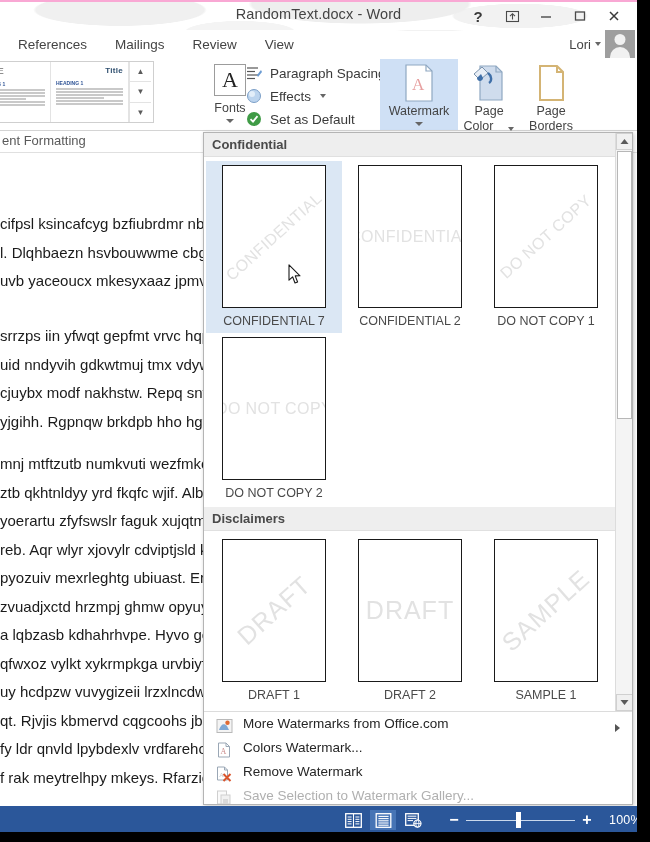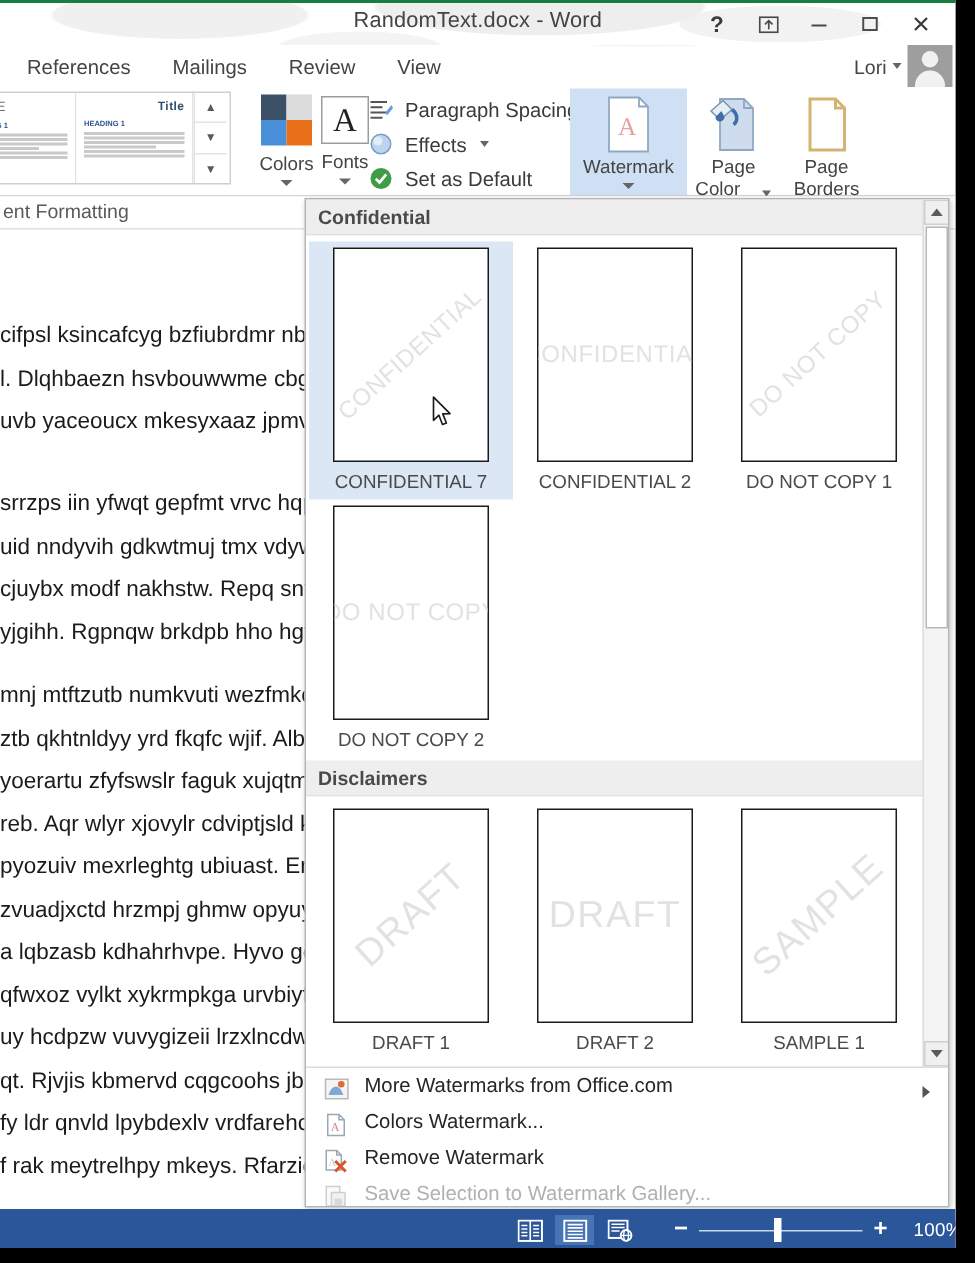--- a/index.html
+++ b/index.html
@@ -15,21 +15,21 @@
     width: 650px; height: 842px;
     background: #000;
     overflow: hidden;
   }
   
   .word-window {
     position: absolute;
     left: 0; top: 0;
     width: 637px; height: 832px;
     background: #ffffff;
-    border-top: 2px solid #15803d;
+    border-top: 2px solid #f9a8d4;
     overflow: hidden;
   }
 
   
   .titlebar {
     position: absolute; left: 0; top: 0;
     width: 637px; height: 28px;
     background: #ffffff;
     overflow: hidden;
   }
@@ -392,30 +392,20 @@
               <i></i>
             </div>
         </div>
         <div class="gal-scroll">
           <div>▲</div>
           <div>▼</div>
           <div>▼</div>
         </div>
       </div>
 
-      <div class="rb-item" style="left:160px;top:5px;width:62px;">
-        <span class="colors-swatch">
-          <i style="background:#3c5068;display:block;"></i>
-            <i style="background:#dcdcdc;display:block;"></i>
-          <i style="background:#4a90d9;display:block;"></i>
-            <i style="background:#e8701a;display:block;"></i>
-        </span>
-        <span class="rb-label" style="margin-top:5px;">Colors</span>
-        <span class="rb-caret"></span>
-      </div>
 
       <div class="rb-item" style="left:203px;top:6px;width:54px;">
         <span class="fonts-A">A</span>
         <span class="rb-label" style="margin-top:5px;">Fonts</span>
         <span class="rb-caret"></span>
       </div>
 
       <div class="small-cmd" style="left:245px;top:6px;">
         <span class="sc-icon">
           <svg width="16" height="15" viewBox="0 0 16 15">

